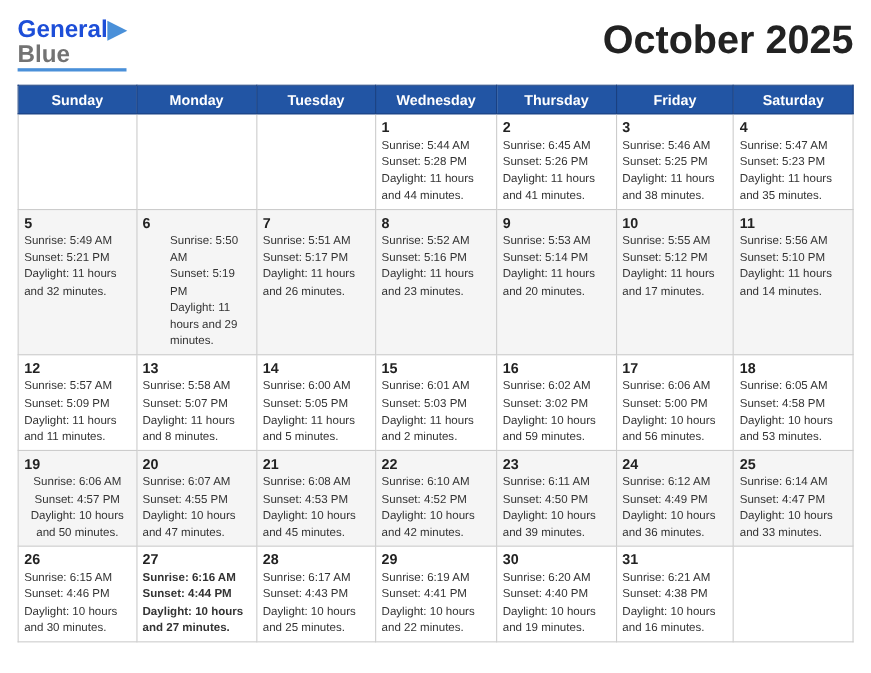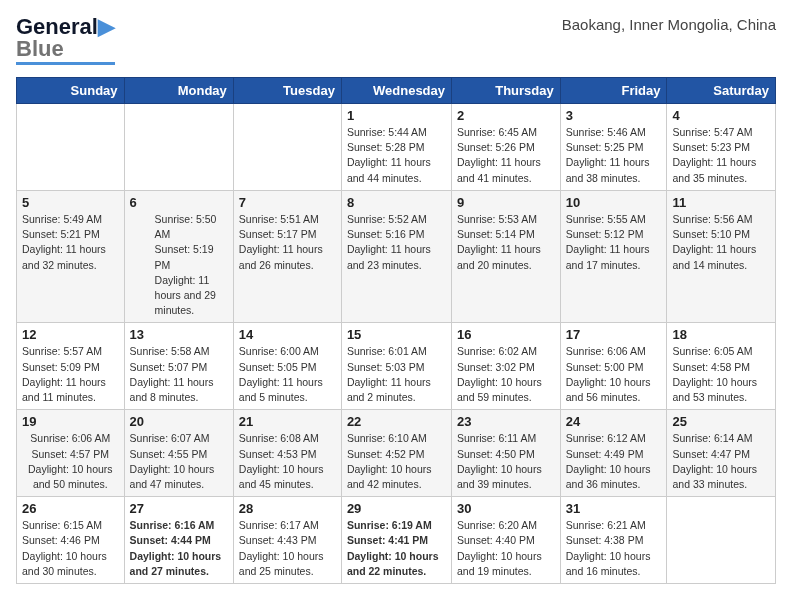--- a/index.html
+++ b/index.html
@@ -21,21 +21,21 @@
       flex-direction: column;
       align-items: flex-start;
     }
     .logo-text {
       font-size: 22px;
       font-weight: bold;
       color: #1a3a6e;
       line-height: 1;
     }
     .logo-text span {
-      color: #0f172a;
+      color: #1d4ed8;
     }
     .logo-underline {
       width: 100%;
       height: 3px;
       background: #4a90d9;
       margin-top: 2px;
     }
     .title-area {
       text-align: right;
     }
@@ -50,21 +50,21 @@
       color: #444;
     }
     .calendar {
       width: 100%;
       border-collapse: collapse;
       border: 1px solid #ccc;
     }
     .calendar th {
       background: #2255a4;
       color: #fff;
-      text-align: right;
+      text-align: center;
       padding: 5px 6px;
       font-size: 13px;
       border: 1px solid #1a4080;
     }
     .calendar td {
       vertical-align: top;
       border: 1px solid #ccc;
       padding: 4px 5px;
       width: 113px;
       min-height: 80px;
@@ -93,21 +93,21 @@
 
 <div class="header">
   <div class="logo">
     <div class="logo-text">
       <span>General</span><span style="color:#4a90d9;">▶</span>
     </div>
     <div style="font-size:22px;font-weight:bold;color:#737373;line-height:1;">Blue</div>
     <div class="logo-underline"></div>
   </div>
   <div class="title-area">
-    <div class="subtitle">Baokang, Inner Mongolia, China</div>
+    <div class="month-title">October 2025</div>
   </div>
 </div>
 
 <table class="calendar">
   <thead>
     <tr>
     <th>Sunday</th>
         <th>Monday</th>
         <th>Tuesday</th>
         <th>Wednesday</th>
@@ -292,21 +292,21 @@
 Daylight: 10 hours and 27 minutes.</div>
         </td>
         <td>
           <div class="day-num">28</div>
           <div class="day-info" style="white-space: pre-line;">Sunrise: 6:17 AM
 Sunset: 4:43 PM
 Daylight: 10 hours and 25 minutes.</div>
         </td>
         <td>
           <div class="day-num">29</div>
-          <div class="day-info" style="white-space: pre-line; font-weight: bold;">Sunrise: 6:19 AM
+          <div class="day-info" style="white-space: pre-line;">Sunrise: 6:19 AM
 Sunset: 4:41 PM
 Daylight: 10 hours and 22 minutes.</div>
         </td>
         <td>
           <div class="day-num">30</div>
           <div class="day-info" style="white-space: pre-line;">Sunrise: 6:20 AM
 Sunset: 4:40 PM
 Daylight: 10 hours and 19 minutes.</div>
         </td>
         <td>

